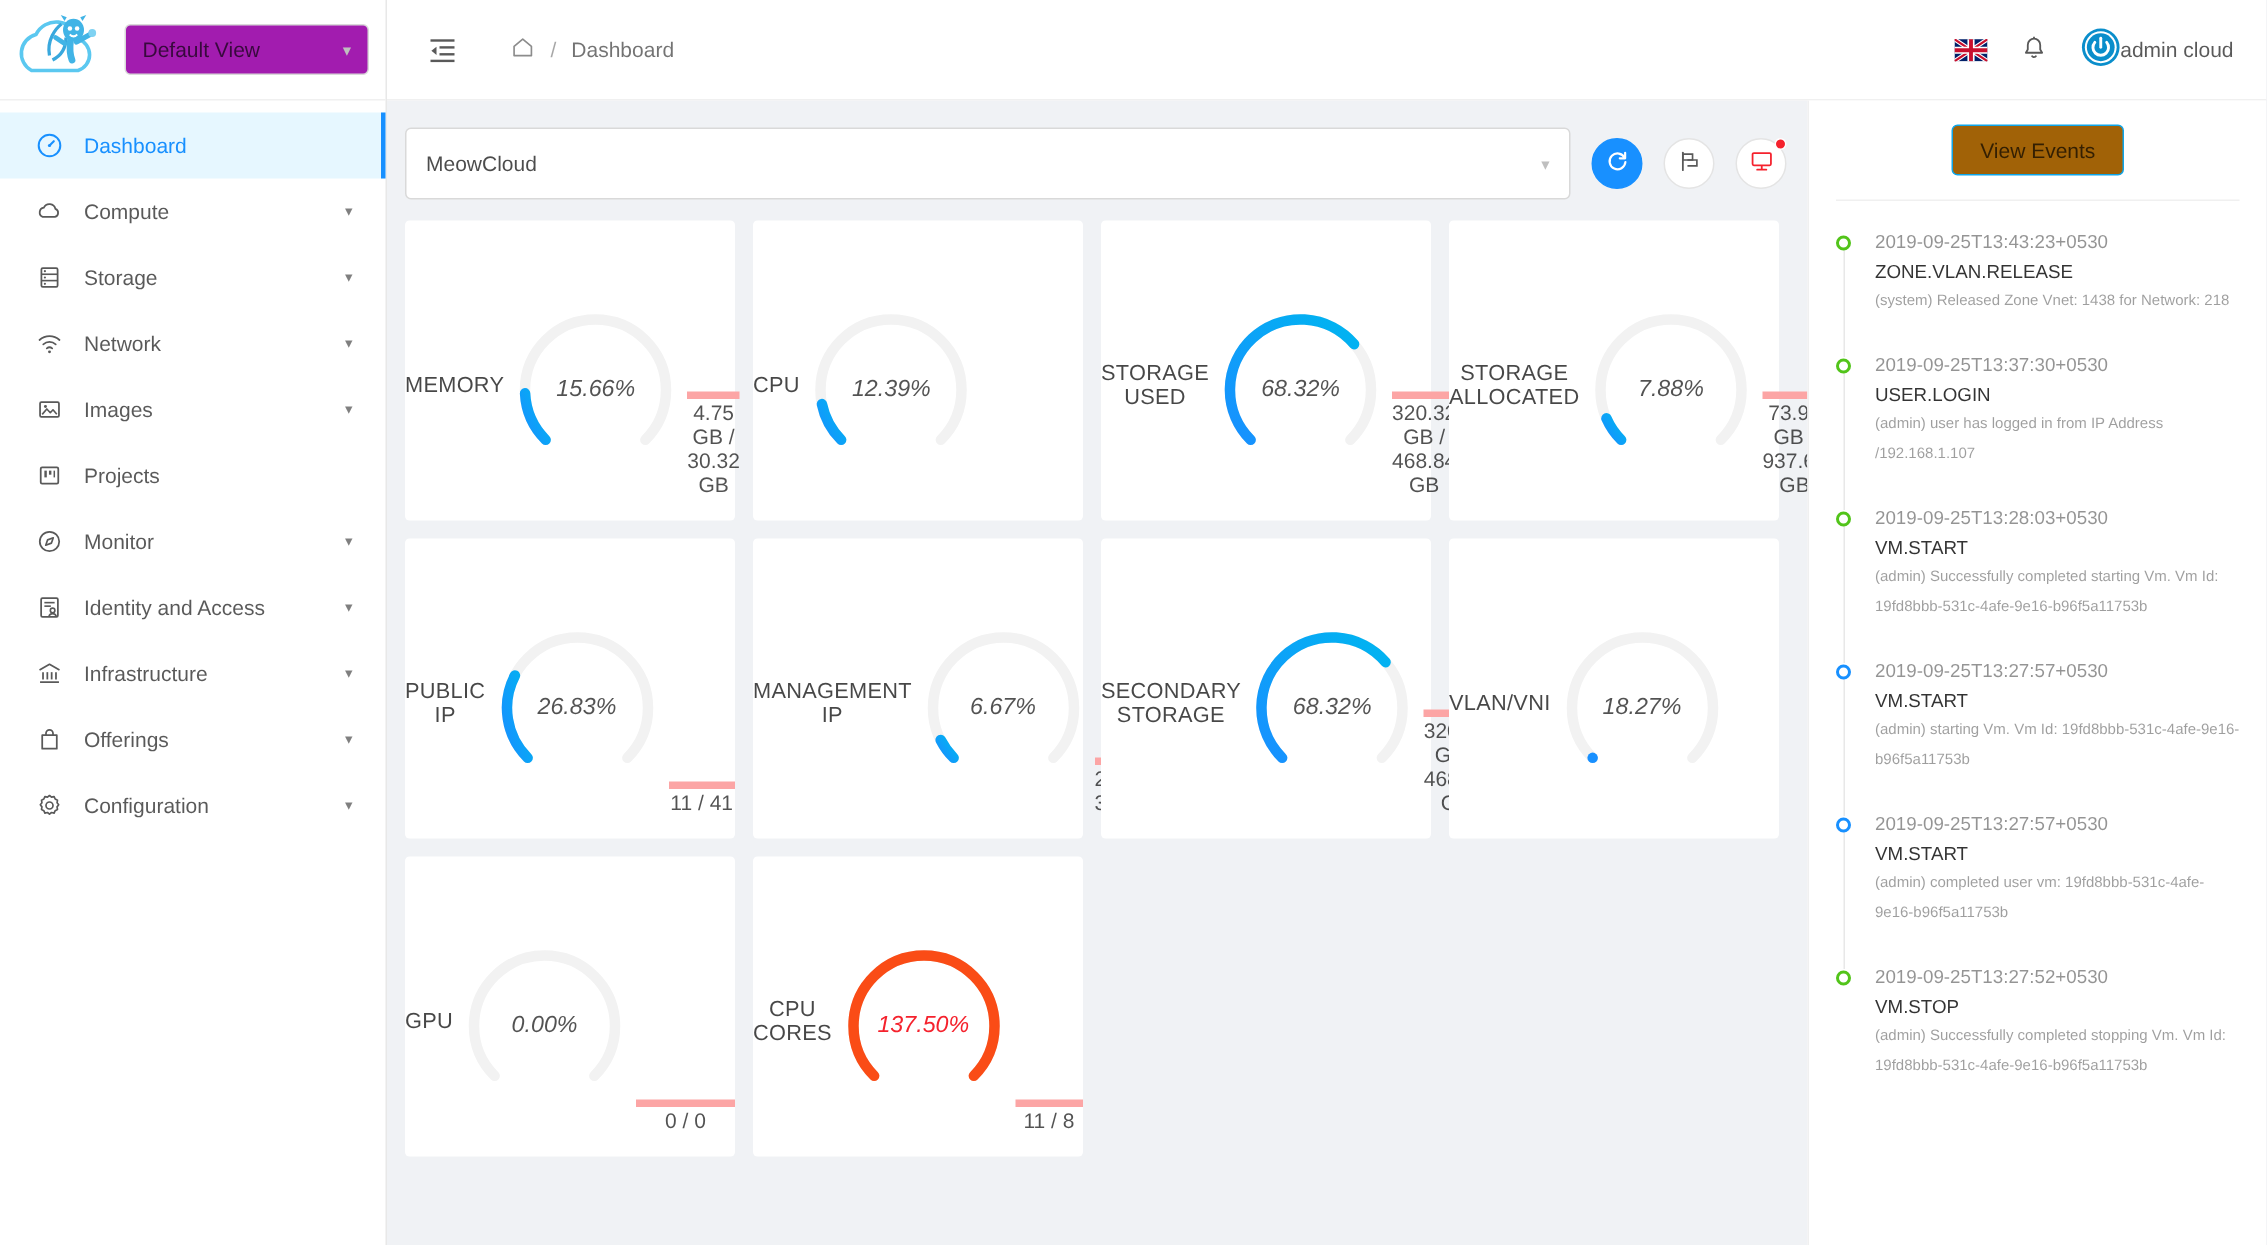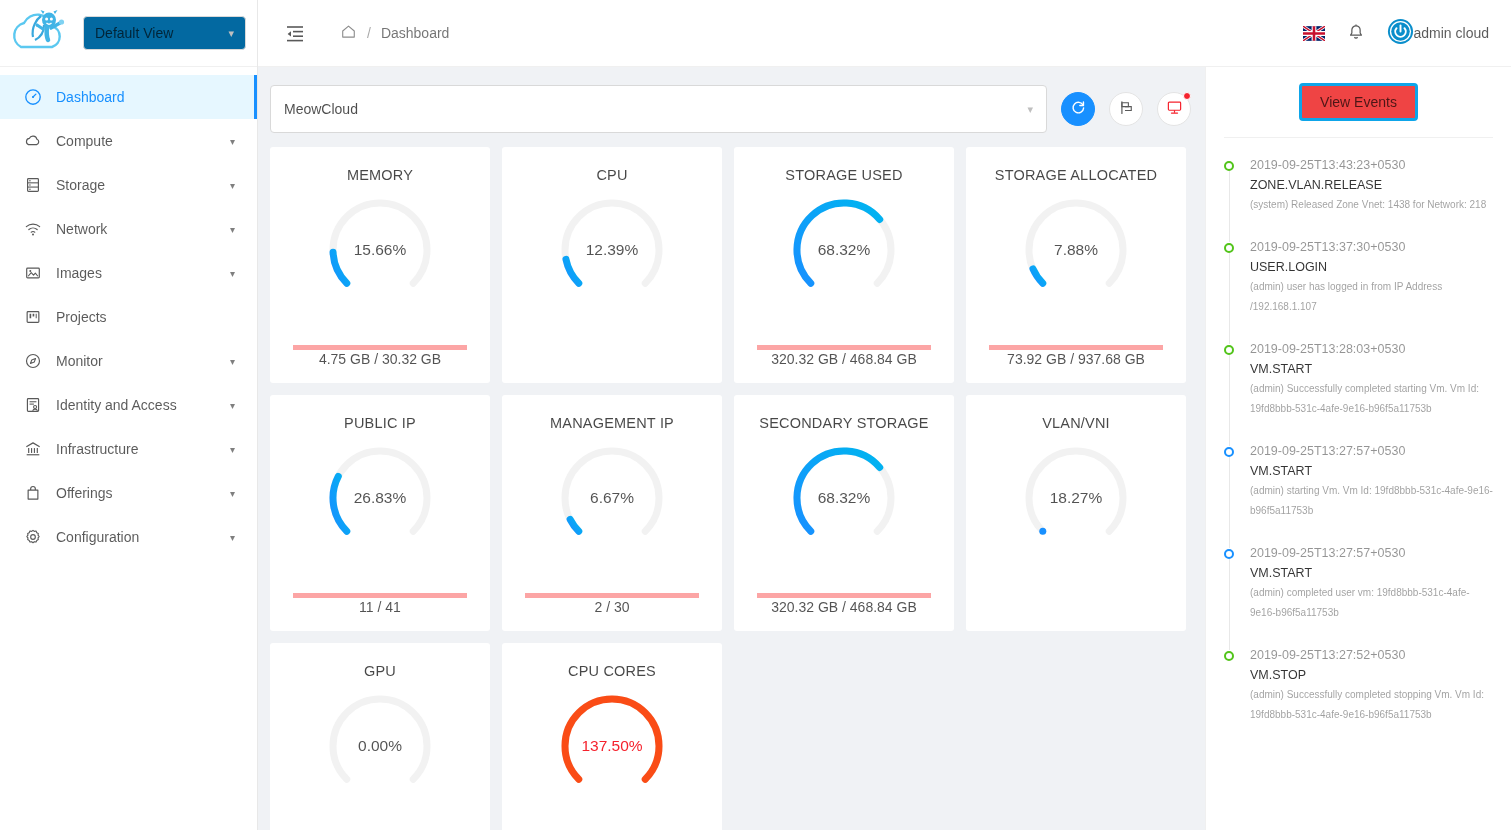--- a/index.html
+++ b/index.html
@@ -22,21 +22,21 @@
   .logo-row {
     height: 67px; display: flex; align-items: center;
     padding: 0 11px; border-bottom: 1px solid #f0f0f0;
     gap: 10px;
   }
   .logo-mark { width: 62px; height: 52px; flex: none; }
   .view-select {
     flex: 1; height: 34px; border: 1px solid #d9d9d9; border-radius: 4px;
     display: flex; align-items: center; justify-content: space-between;
     padding: 0 11px; font-size: 14px; color: rgba(0,0,0,0.65);
-    background: #0369a1;
+    background: #a21caf;
     gap: 18px;
   }
   .view-select .chev { color: #bfbfbf; font-size: 11px; }
 
   .nav { padding-top: 8px; }
   .nav-item {
     height: 44px; display: flex; align-items: center;
     padding: 0 22px 0 24px; gap: 14px; position: relative;
     color: rgba(0,0,0,0.65); font-size: 14px; cursor: pointer;
   }
@@ -86,50 +86,50 @@
     justify-content: center; cursor: pointer; position: relative;
   }
   .rnd-btn.primary { background: #1890ff; border-color: #1890ff; }
   .dot-badge {
     position: absolute; top: -1px; right: -1px; width: 8px; height: 8px;
     border-radius: 50%; background: #f5222d; border: 1px solid #fff;
   }
 
   .grid { display: flex; flex-wrap: wrap; gap: 12px; }
   .card {
-    width: 220px; height: 236px; background: #fff; border-radius: 3px;
-    display: flex; flex-direction: column; align-items: center;
+    width: 220px; height: 200px; background: #fff; border-radius: 3px;
+    display: flex; flex-direction: row; align-items: center;
     padding-top: 20px;
   }
   .card-title {
     font-size: 14.5px; color: rgba(0,0,0,0.72); letter-spacing: .2px;
     text-align: center;
   }
-  .gauge-wrap { position: relative; width: 122px; height: 118px; margin-top: 10px; }
+  .gauge-wrap { position: relative; width: 122px; height: 118px; margin-top: 10px; font-style: italic; }
   .gauge-wrap svg { display: block; }
   .gauge-val {
     position: absolute; left: 0; right: 0; top: 48px;
     text-align: center; font-size: 15.5px; color: rgba(0,0,0,0.68);
   }
   .gauge-val.danger { color: #f5222d; }
   .card-foot {
     margin-top: auto; width: 174px; border-top: 5px solid #fca5a5;
     padding: 1px 0 16px; text-align: center; font-size: 14px;
     color: rgba(0,0,0,0.68);
   }
 
   
   .events {
     width: 306px; min-width: 306px; background: #fff;
     border-left: 1px solid #f0f0f0; padding: 16px 18px 0 18px;
     display: flex; flex-direction: column; overflow: hidden;
   }
   .view-events-btn {
-    align-self: center; border: 3px solid #0ea5e9; border-radius: 4px;
-    background: #ef4444; padding: 8px 18px; font-size: 14px;
+    align-self: center; border: 1px solid #0ea5e9; border-radius: 4px;
+    background: #a16207; padding: 8px 18px; font-size: 14px;
     color: rgba(0,0,0,0.68); cursor: pointer;
     font-family: "Liberation Sans", sans-serif;
   }
   .events-div { border-top: 1px solid #f0f0f0; margin: 16px 0 0 0; }
   .timeline { position: relative; padding: 18px 0 0 0; }
   .tl-item { position: relative; padding: 0 0 22px 26px; }
   .tl-item::before {
     content: ""; position: absolute; left: 4.5px; top: 12px; bottom: -4px;
     width: 1px; background: #e8e8e8;
   }

